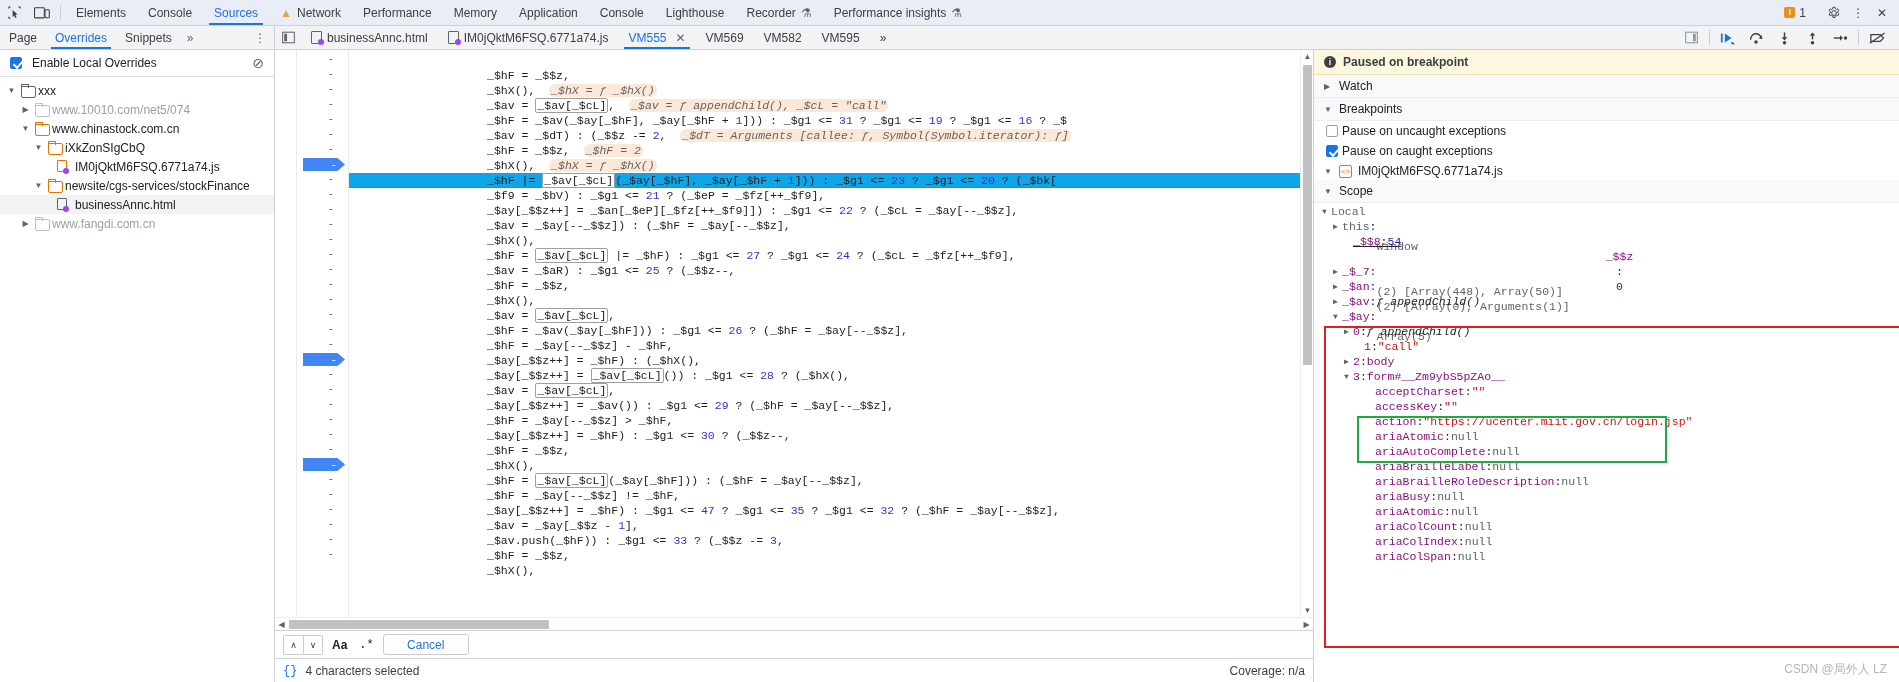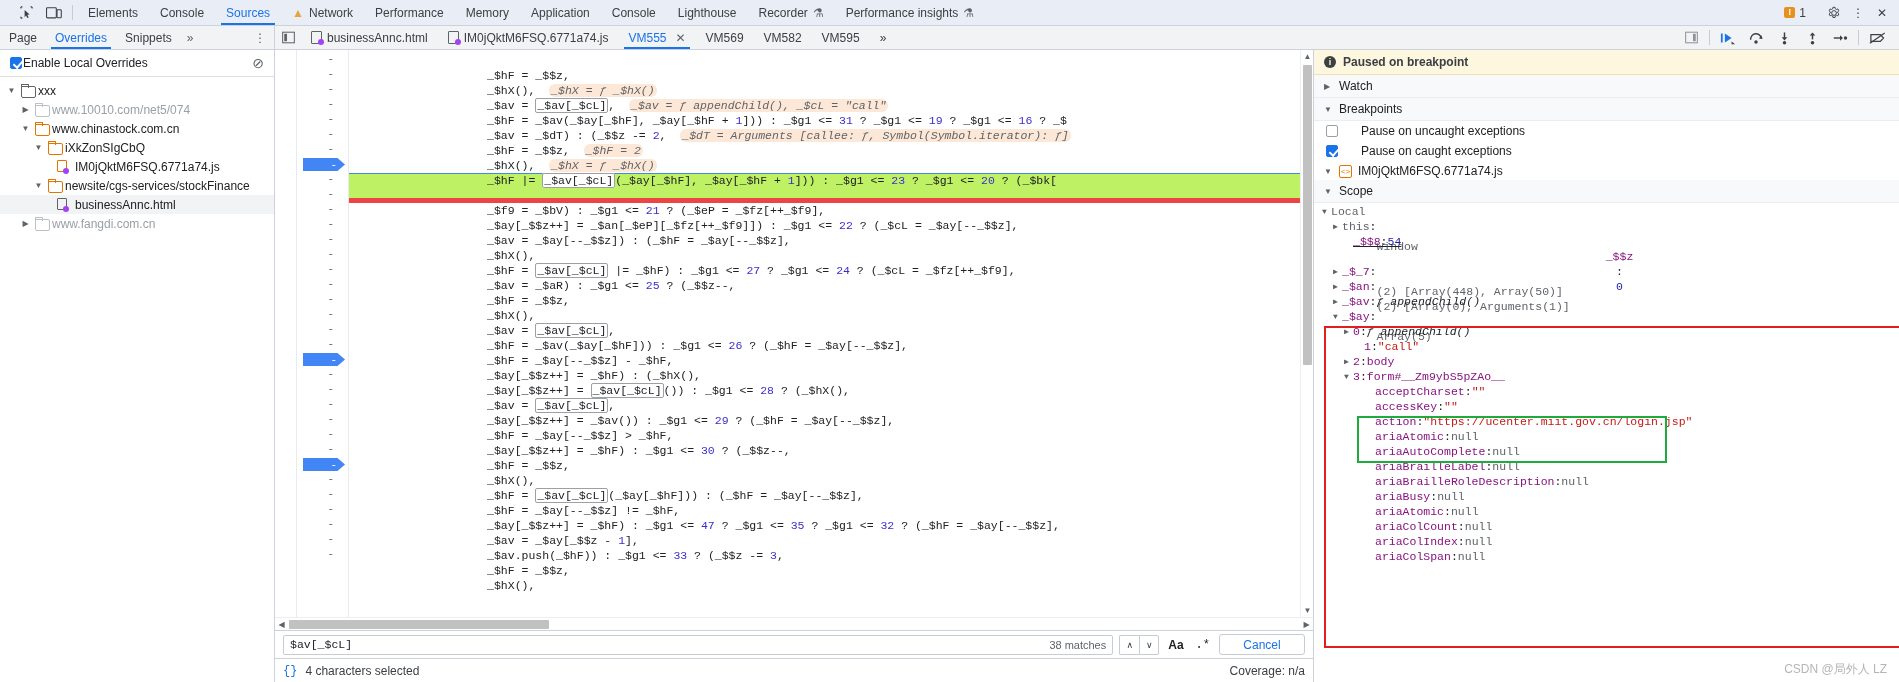--- a/index.html
+++ b/index.html
@@ -14,21 +14,20 @@
   }
   .app { width: 1899px; height: 682px; display: flex; flex-direction: column; background:#fff; }
 
   
   .topbar {
     height: 14px; min-height:26px;
     background: #e9eef6;
     border-bottom: 1px solid #cdd1d9;
     display: flex; align-items: stretch;
     font-size: 12px;
-    padding-left: 12px;
   }
   .tb-iconbtn {
     width: 28px; display:flex; align-items:center; justify-content:center;
     color:#3c4043;
   }
   .tb-sep { width:1px; background:#c6cbd4; margin:5px 4px; }
   .tb-tabs { display:flex; align-items:stretch; }
   .tb-tab {
     padding: 0 11px; display:flex; align-items:center; gap:5px;
     color:#3c4043; white-space:nowrap; position:relative;
@@ -80,21 +79,21 @@
   .dbgbtn { width:28px; height:22px; display:flex; align-items:center; justify-content:center; color:#3c4043;}
   .dbgbtn.blue { color:#1a73e8; }
   .vsep { width:1px; align-self:center; height:15px; background:#c6cbd4; margin:0 4px;}
 
   
   .main { flex:1; display:flex; min-height:0; }
 
   
   .navigator { width:275px; min-width:275px; border-right:1px solid #cdd1d9; display:flex; flex-direction:column; background:#fff;}
   .overrides-row {
-    display:flex; align-items:center; gap:1px; padding:5px 10px;
+    display:flex; align-items:center; gap:10px; padding:5px 10px;
     border-bottom:1px solid #e0e0e0; font-size:12px; color:#202124;
   }
   .cbx { width:12px; height:12px; border:1px solid #9aa0a6; border-radius:2px; background:#fff; position:relative; flex:none;}
   .cbx.on { background:#1a73e8; border-color:#1a73e8; }
   .cbx.on:after {
     content:""; position:absolute; left:3.5px; top:0.5px; width:3.5px; height:7px;
     border:solid #fff; border-width:0 2px 2px 0; transform:rotate(42deg);
   }
   .clear-ic { margin-left:auto; color:#5f6368; font-size:14px; }
   .tree { padding:4px 0 0 0; font-size:12px; flex:1; overflow:hidden;}
@@ -134,21 +133,21 @@
     background:#4285f4; color:#fff; text-align:right; padding-right:8px;
     clip-path: polygon(0 0, 82% 0, 100% 50%, 82% 100%, 0 100%);
   }
   .gln.bp .mk span { color:#fff; }
   .code {
     flex:1; min-width:0; position:relative;
     font-family:"Liberation Mono", monospace; font-size:11.5px; line-height:15px;
     padding-top:18px; white-space:pre; overflow:hidden; color:#202124;
   }
   .cl { height:15px; position:relative; padding-left:0px; }
-  .cl.hl { background:#bef264; border-top:1px solid #4285f4; border-bottom:5px solid #ef4444; height:30px; line-height:13px;}
+  .cl.hl { background:#0ea5e9; border-top:1px solid #4285f4; border-bottom:1px solid #ef4444; height:15px; line-height:13px;}
   .num { color:#3b2ecc; }
   .inline-hint { background:#fde8d7; color:#5f6368; font-style:italic; border-radius:6px; padding:0 2px;}
   .tokbox { border:1px solid #9aa0a6; border-radius:2px; padding:0 1px; background:#fff;}
 
   
   .vscroll { width:13px; background:#fff; border-left:1px solid #eceff1; position:relative; }
   .vscroll .thumb { position:absolute; left:2px; width:9px; background:#c1c1c1; border-radius:1px; }
   .vscroll .arw { position:absolute; left:0; width:13px; height:13px; color:#5f6368; display:flex; align-items:center; justify-content:center; font-size:8px;}
   .hscroll { height:13px; background:#fff; border-top:1px solid #eceff1; position:relative; }
   .hscroll .thumb { position:absolute; top:2px; height:9px; background:#c1c1c1; border-radius:1px;}
@@ -189,21 +188,21 @@
     background:#fef7e0; border-bottom:1px solid #f0e0b0; padding:5px 10px;
     display:flex; align-items:center; gap:7px; font-weight:bold; color:#3c4043; font-size:12px;
   }
   .info-ic { width:12px; height:12px; border-radius:50%; background:#3c4043; color:#fef7e0; font-size:9px;
              display:flex; align-items:center; justify-content:center; font-weight:bold; flex:none;}
   .section-h {
     display:flex; align-items:center; gap:6px; padding:4px 10px; font-size:12px; color:#202124;
     background:#f8f9fa; border-bottom:1px solid #ebedef;
   }
   .tri { font-size:8px; color:#5f6368; width:9px; }
-  .bpitem { display:flex; align-items:center; gap:23px; padding:3px 10px 3px 12px; font-size:12px; color:#202124;}
+  .bpitem { display:flex; align-items:center; gap:4px; padding:3px 10px 3px 12px; font-size:12px; color:#202124;}
   .bpfile { display:flex; align-items:center; gap:6px; padding:3px 10px 2px 10px; font-size:12px; color:#202124;}
   .jsbadge { width:13px; height:13px; border:1.3px solid #e37400; border-radius:2px; color:#e37400;
              font-size:8px; display:flex; align-items:center; justify-content:center; font-family:"Liberation Mono",monospace;}
   .bpcode {
     display:flex; align-items:center; gap:7px; padding:2px 10px 3px 22px;
     font-family:"Liberation Mono", monospace; font-size:11.5px; color:#202124;
     justify-content:flex-start;
   }
   .bpcode .lineno { margin-left:auto; color:#5f6368; font-family:"Liberation Sans",sans-serif; font-size:11px;}
   .scope-body { font-family:"Liberation Mono", monospace; font-size:11.5px; line-height:15px; flex:1; overflow:hidden; padding-top:1px;}
@@ -522,24 +521,20 @@
           <div class="arw" style="bottom:0;">▼</div>
         </div>
       </div>
       <div class="hscroll">
         <div class="arw" style="left:0;">◀</div>
         <div class="thumb" style="left:14px; width:260px;"></div>
         <div class="arw" style="right:0;">▶</div>
       </div>
 
       <div class="findbar">
-        <div class="findinput">
-          <span>$av[_$cL]</span>
-          <span class="matches">38 matches</span>
-        </div>
         <div class="fnav">
           <div class="fnavbtn">∧</div>
           <div class="fnavbtn">∨</div>
         </div>
         <div class="fopt">Aa</div>
         <div class="fopt re">.*</div>
         <div class="cancelbtn">Cancel</div>
       </div>
 
       <div class="statusbar">

